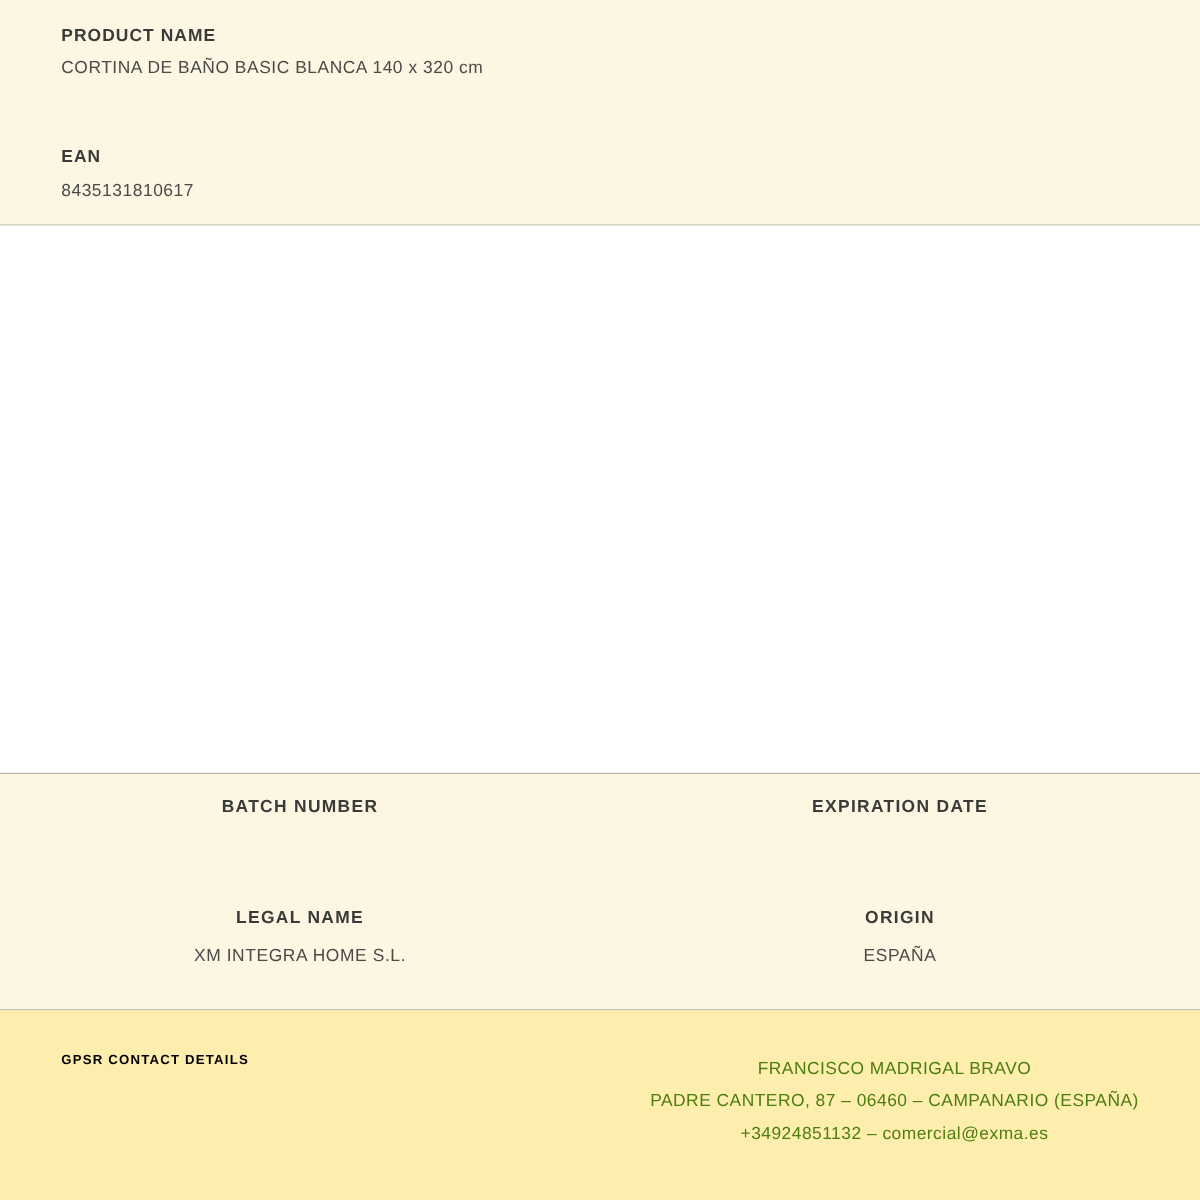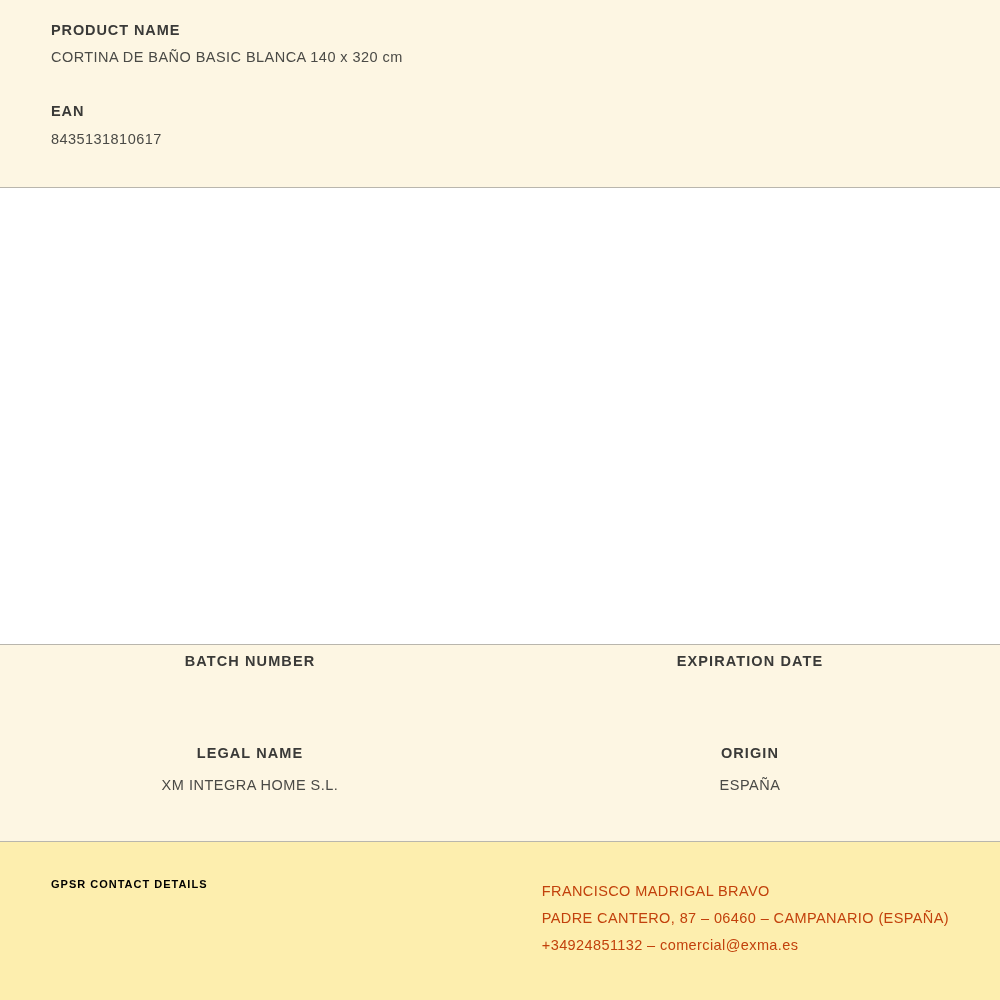--- a/index.html
+++ b/index.html
@@ -39,37 +39,37 @@
     line-height: 1.2;
   }
   .field-value {
     font-size: 14.5px;
     letter-spacing: 0.45px;
     color: #4a4a46;
     margin: 0;
     line-height: 1.3;
   }
   .field-group + .field-group {
-    margin-top: 36px;
+    margin-top: 56px;
   }
 
   
   .blank-area {
     background: #ffffff;
     flex: 0 0 456px;
     border-bottom: 1px solid #b9b6ad;
   }
 
   
   .details-block {
     background: #fdf6e3;
     border-bottom: 1px solid #b9b6ad;
     box-sizing: border-box;
     height: 197px;
-    padding-top: 8px;
+    padding-top: 20px;
   }
   .details-row {
     display: flex;
     width: 100%;
   }
   .details-col {
     flex: 1 1 0;
     text-align: center;
   }
   .details-col .col-label {
@@ -104,24 +104,24 @@
   }
   .gpsr-label {
     font-size: 11px;
     font-weight: bold;
     letter-spacing: 1px;
     color: #000000;
     line-height: 1.2;
     white-space: nowrap;
   }
   .gpsr-lines {
-    text-align: left;
+    text-align: center;
     font-size: 14.5px;
     letter-spacing: 0.4px;
-    color: #c2410c;
+    color: #4d7c0f;
     line-height: 27px;
   }
   .gpsr-lines div {
     white-space: nowrap;
   }
 </style>
 </head>
 <body>
 
 <div class="page">

